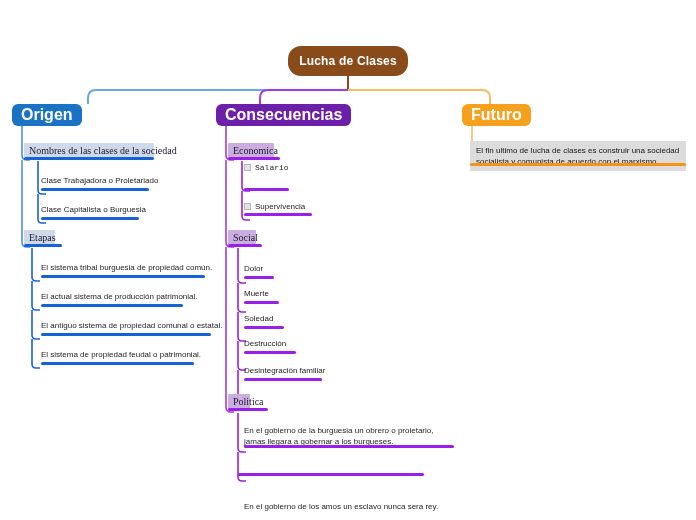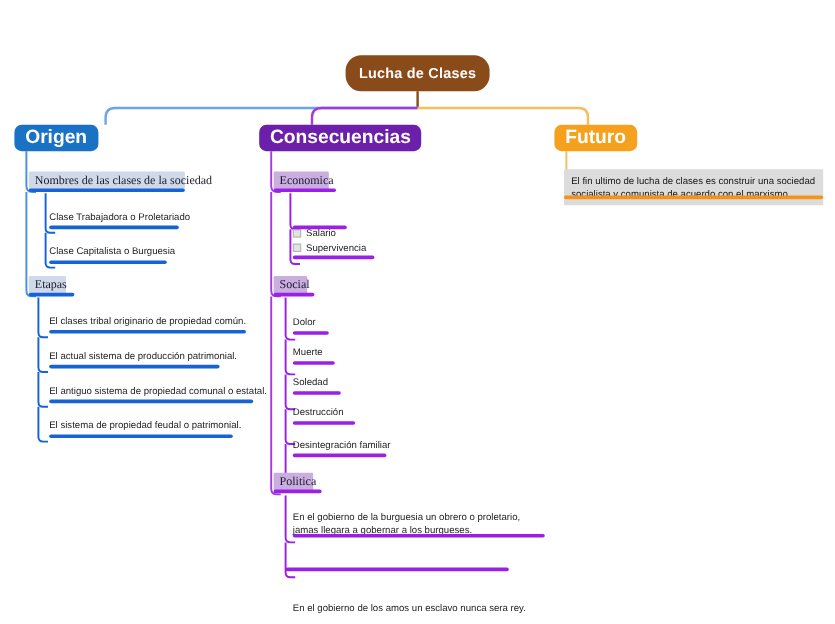--- a/index.html
+++ b/index.html
@@ -196,42 +196,42 @@
   <div class="leaf-underline" style="left:41px; top:188px; width:108px; background:#1663d6;"></div>
 
   <div class="leaf" style="left:41px; top:205px;">Clase Capitalista o Burguesia</div>
   <div class="leaf-underline" style="left:41px; top:217px; width:98px; background:#1663d6;"></div>
 
   <div class="cat-node cat-blue" style="left:24px; top:230px; width:31px;">
     <span>Etapas</span>
   </div>
   <div class="cat-underline ul-blue" style="left:24px; top:244px; width:38px;"></div>
 
-  <div class="leaf" style="left:41px; top:263px;">El clases tribal originario de propiedad común.</div>
+  <div class="leaf" style="left:41px; top:263px;">El sistema tribal burguesia de propiedad común.</div>
   <div class="leaf-underline" style="left:41px; top:275px; width:164px; background:#1663d6;"></div>
 
   <div class="leaf" style="left:41px; top:292px;">El actual sistema de producción patrimonial.</div>
   <div class="leaf-underline" style="left:41px; top:304px; width:142px; background:#1663d6;"></div>
 
   <div class="leaf" style="left:41px; top:321px;">El antiguo sistema de propiedad comunal o estatal.</div>
   <div class="leaf-underline" style="left:41px; top:333px; width:170px; background:#1663d6;"></div>
 
   <div class="leaf" style="left:41px; top:350px;">El sistema de propiedad feudal o patrimonial.</div>
   <div class="leaf-underline" style="left:41px; top:362px; width:153px; background:#1663d6;"></div>
 
   <div class="branch-node branch-consec">
     <span>Consecuencias</span>
   </div>
 
   <div class="cat-node cat-purple" style="left:228px; top:143px; width:46px;">
     <span>Economica</span>
   </div>
   <div class="cat-underline ul-purple" style="left:228px; top:157px; width:52px;"></div>
 
-  <div class="leaf" style="left:244px; top:190px;">
+  <div class="leaf" style="left:244px; top:163px;font-family:Liberation Mono, monospace;">
     <span class="checkbox"></span><span>Salario</span>
   </div>
   <div class="leaf-underline" style="left:244px; top:188px; width:45px; background:#9b1fe8;"></div>
 
   <div class="leaf" style="left:244px; top:202px;">
     <span class="checkbox"></span><span>Supervivencia</span>
   </div>
   <div class="leaf-underline" style="left:244px; top:213px; width:68px; background:#9b1fe8;"></div>
 
   <div class="cat-node cat-purple" style="left:228px; top:230px; width:28px;">
@@ -247,21 +247,21 @@
 
   <div class="leaf" style="left:244px; top:314px;">Soledad</div>
   <div class="leaf-underline" style="left:244px; top:326px; width:40px; background:#9b1fe8;"></div>
 
   <div class="leaf" style="left:244px; top:339px;">Destrucción</div>
   <div class="leaf-underline" style="left:244px; top:351px; width:52px; background:#9b1fe8;"></div>
 
   <div class="leaf" style="left:244px; top:366px;">Desintegración familiar</div>
   <div class="leaf-underline" style="left:244px; top:378px; width:78px; background:#9b1fe8;"></div>
 
-  <div class="cat-node cat-purple" style="left:228px; top:394px; width:33px;">
+  <div class="cat-node cat-purple" style="left:228px; top:394px; width:22px;">
     <span>Politica</span>
   </div>
   <div class="cat-underline ul-purple" style="left:228px; top:408px; width:40px;"></div>
 
   <div class="leaf wrap" style="left:244px; top:426px; width:204px;">En el gobierno de la burguesia un obrero o proletario, jamas llegara a gobernar a los burgueses.</div>
   <div class="leaf-underline" style="left:244px; top:445px; width:210px; background:#9b1fe8;"></div>
 
   <div class="leaf" style="left:244px; top:461px;margin-top:41px;">En el gobierno de los amos un esclavo nunca sera rey.</div>
   <div class="leaf-underline" style="left:238px; top:473px; width:186px; background:#9b1fe8;"></div>
 

